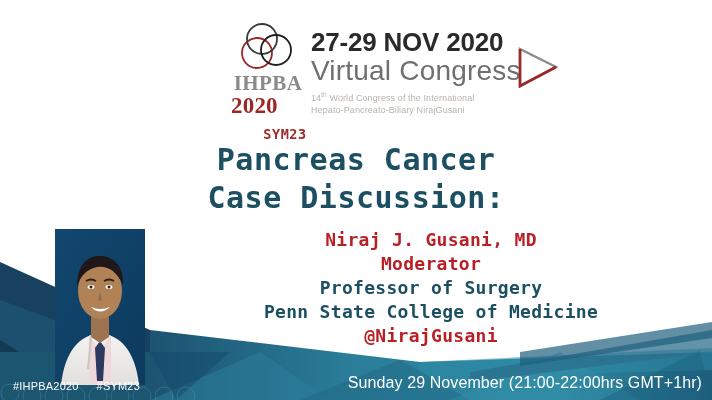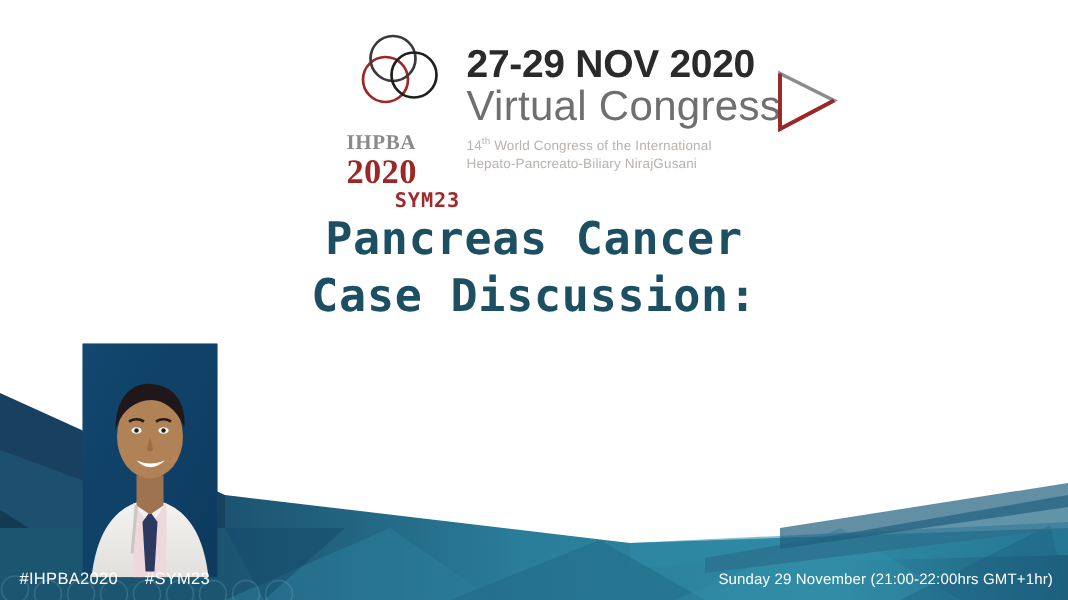--- a/index.html
+++ b/index.html
@@ -32,25 +32,26 @@
   }
   .logo-mark {
     width: 74px;
     position: relative;
     flex: none;
   }
   .logo-rings { display: block; }
   .logo-ihpba {
     font-family: "Liberation Serif", serif;
     font-weight: bold;
-    font-size: 14px;
+    font-size: 21px;
     letter-spacing: 0.4px;
     color: #8a8a8a;
+    text-align: center;
     line-height: 1;
-    margin-top: 17px;
+    margin-top: 1px;
   }
   .logo-year {
     font-family: "Liberation Serif", serif;
     font-weight: bold;
     font-size: 23px;
     letter-spacing: 0.2px;
     color: #9c2727;
     line-height: 1.05;
   }
   .logo-text { padding-left: 6px; padding-top: 7px; position: relative; }
@@ -156,21 +157,21 @@
     color: #ffffff;
     letter-spacing: 0.2px;
     display: flex;
     gap: 18px;
   }
   .footer-right {
     position: absolute;
     right: 10px;
     bottom: 8px;
     font-family: "Liberation Sans", sans-serif;
-    font-size: 10px;
+    font-size: 16px;
     color: #ffffff;
     letter-spacing: 0.1px;
     white-space: nowrap;
   }
 </style>
 </head>
 <body>
 
 <div id="slide">
 
@@ -245,20 +246,27 @@
     </div>
   </div>
 
   <div class="sym-code">SYM23</div>
 
   <div class="title">
     <div>Pancreas Cancer</div>
     <div>Case Discussion:</div>
   </div>
 
+  <div class="speaker">
+    <div class="sp-name red">Niraj J. Gusani, MD</div>
+    <div class="sp-role red">Moderator</div>
+    <div class="sp-title teal">Professor of Surgery</div>
+    <div class="sp-inst teal">Penn State College of Medicine</div>
+    <div class="sp-handle red">@NirajGusani</div>
+  </div>
 
   <div class="headshot">
     <svg width="90" height="156" viewBox="0 0 90 156">
       <defs>
         <linearGradient id="photoBg" x1="0" y1="0" x2="1" y2="1">
           <stop offset="0" stop-color="#12476f"></stop>
           <stop offset="1" stop-color="#0d3a5e"></stop>
         </linearGradient>
         <linearGradient id="coatG" x1="0" y1="0" x2="0" y2="1">
           <stop offset="0" stop-color="#f4f3f1"></stop>

